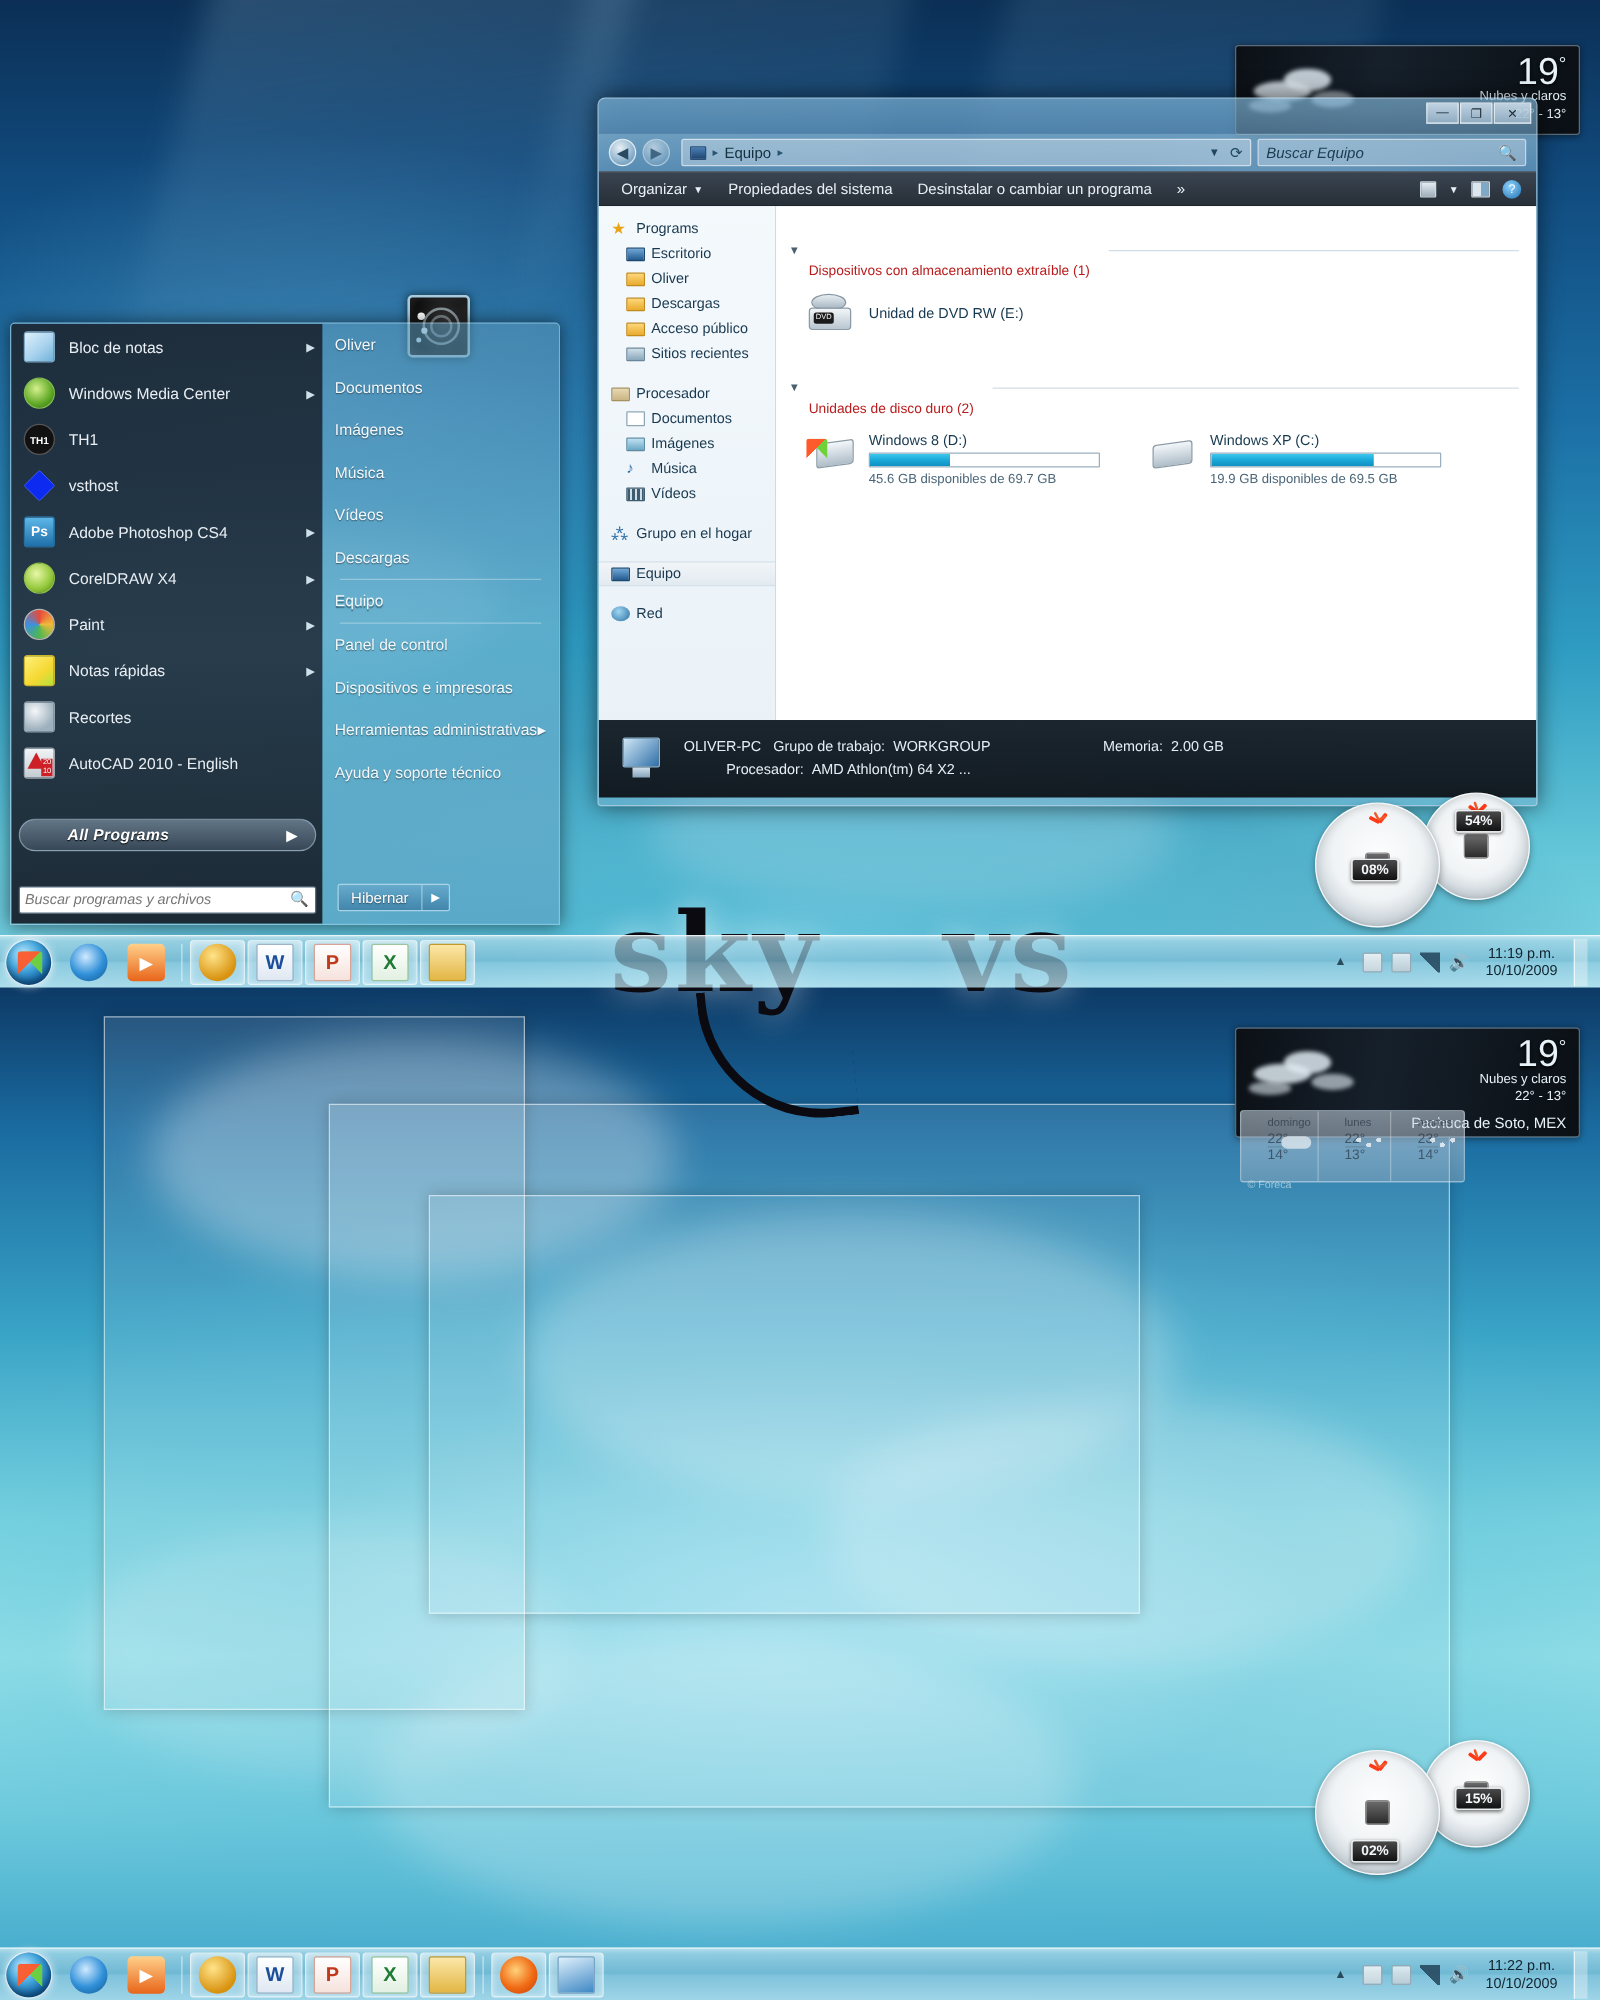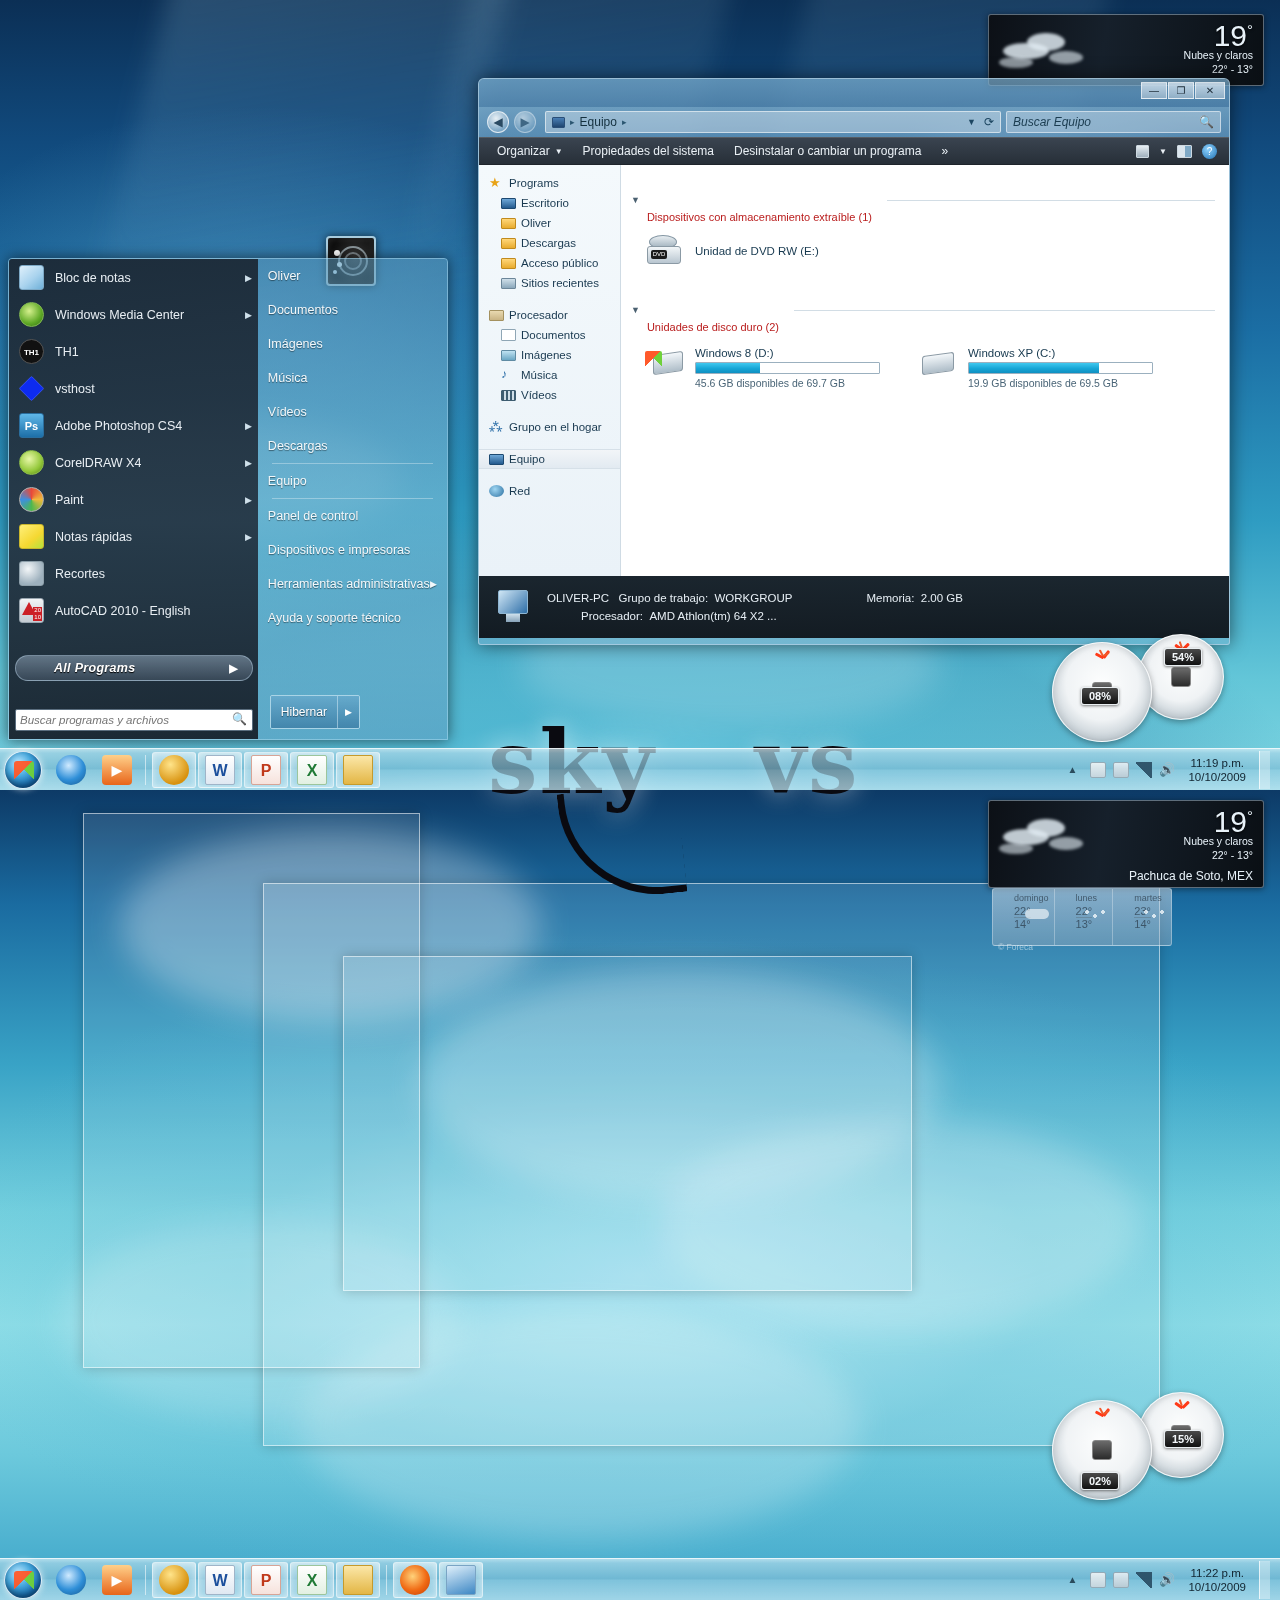--- a/index.html
+++ b/index.html
@@ -84,21 +84,21 @@
 
   .smr-item{
     height:34px; display:flex; align-items:center; padding:0 10px;
     color:#f2f8fb; font-size:12.5px; text-shadow:0 1px 1px rgba(0,0,0,.45);
     position:relative;
   }
   .smr-sep{ height:1px; margin:0 14px; background:rgba(255,255,255,.32); }
   .smr-arrow{ margin-left:auto; font-size:9px; }
 
   #hibernar{
-    position:absolute; left:12px; bottom:10px; height:34px; display:flex; align-items:stretch;
+    position:absolute; left:12px; bottom:10px; height:22px; display:flex; align-items:stretch;
     border:1px solid rgba(220,240,250,.6); border-radius:2px; overflow:hidden;
   }
   #hibernar .hb-main{
     padding:0 10px; display:flex; align-items:center; color:#fff; font-size:12px;
     background:linear-gradient(180deg,rgba(105,170,205,.75),rgba(60,125,165,.8));
     text-shadow:0 1px 1px rgba(0,0,0,.5);
   }
   #hibernar .hb-arrow{
     width:22px; display:flex; align-items:center; justify-content:center; color:#fff; font-size:9px;
     background:linear-gradient(180deg,rgba(105,170,205,.75),rgba(60,125,165,.8));
@@ -197,30 +197,31 @@
   .drive-sub{ font-size:10.5px; color:#4a6577; margin-top:3px; }
 
   .dvd-row{ display:flex; gap:8px; padding:6px 0 0 14px; align-items:center; }
 
   #ex-status{
     height:62px; display:flex; align-items:center; gap:12px; padding:0 16px;
     background:linear-gradient(180deg,rgba(22,28,35,.93),rgba(14,19,25,.95));
     color:#e6eef4; font-size:11.5px;
   }
   #ex-status .pcicon{ width:40px; height:38px; position:relative; }
-  .st-line{ display:flex; gap:22px; }
+  .st-line{ display:flex; gap:38px; }
   .st-sub{ margin-left:34px; }
 
   
   .weather{
     position:absolute; width:276px; height:72px;
     background:linear-gradient(100deg,#0c1016 0%, #16202b 42%, #0a0f14 100%);
     border:1px solid rgba(190,215,235,.45);
     border-radius:3px; color:#e8f2f9; overflow:hidden;
     box-shadow:0 1px 6px rgba(0,0,0,.45);
+    margin-top:22px;
   }
   .weather .wx-clouds{ position:absolute; left:8px; top:10px; width:95px; height:52px; }
   .wcl{ position:absolute; background:rgba(222,233,240,.85); border-radius:50%; filter:blur(1.5px); }
   .weather .wx-temp{
     position:absolute; right:10px; top:-2px; font-size:30px; font-weight:300; line-height:34px;
     text-shadow:0 1px 3px #000;
   }
   .weather .wx-temp sup{ font-size:15px; }
   .weather .wx-desc{ position:absolute; right:10px; top:34px; font-size:10.5px; }
   .weather .wx-hl{ position:absolute; right:10px; top:48px; font-size:10.5px; }

